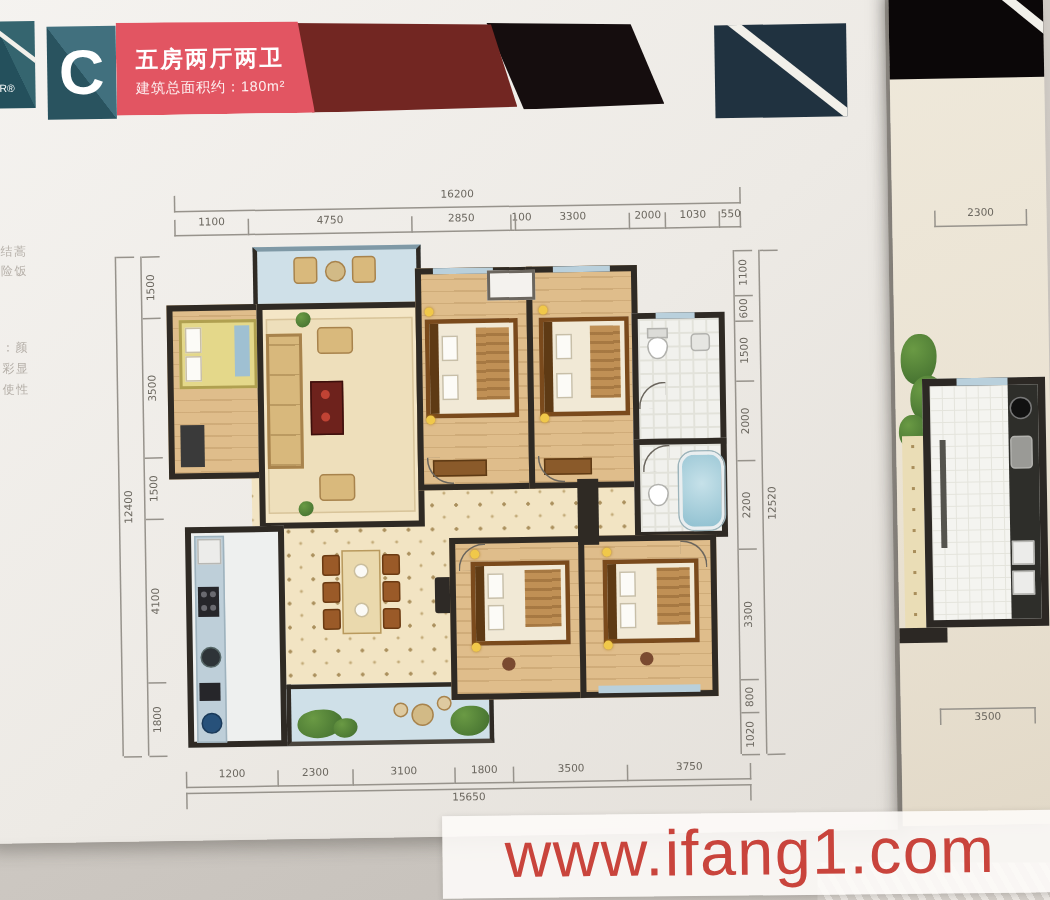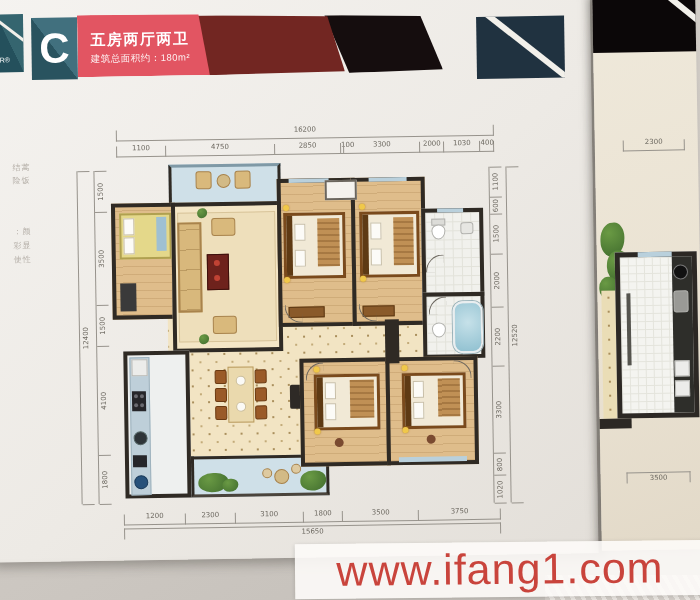--- a/index.html
+++ b/index.html
@@ -30,21 +30,21 @@
     clip-path:polygon(0 0,92% 2%,100% 100%,0 100%);z-index:3;}
   .band-maroon{left:214px;top:24px;width:152px;height:60px;background:#722622;
     clip-path:polygon(0 0,89% 5%,100% 97%,10% 100%);z-index:2;}
   .band-black{left:344px;top:26px;width:120px;height:58px;background:#150d0e;
     clip-path:polygon(2% 0,82% 4%,100% 96%,22% 100%);z-index:1;}
   .navy-sq{left:498px;top:30px;width:88px;height:62px;background:#203240;}
   .hdr-title{left:112px;top:38px;font-size:15px;font-weight:bold;color:#fff;letter-spacing:1.5px;z-index:4;}
   .hdr-sub{left:112px;top:60px;font-size:9.5px;color:#fdeff0;letter-spacing:.5px;z-index:4;}
 
   
-  .edge-frag{left:32px;font-size:8px;color:#b5afa8;letter-spacing:1px;}
+  .edge-frag{left:20px;font-size:8px;color:#b5afa8;letter-spacing:1px;}
 
   
   .plan{left:130px;top:173px;width:376px;height:335px;}
   .room{position:absolute;border:4px solid #2f2a24;box-sizing:border-box;}
   .thinwall{border-width:3px;}
   .hall{position:absolute;left:55px;top:118px;width:262px;height:176px;z-index:0;
     background:#f2e4c3;
     background-image:radial-gradient(#aa8f5c 1px,transparent 1.4px),radial-gradient(#c3ab79 .8px,transparent 1.2px);
     background-size:16px 16px;background-position:0 0,8px 8px;}
   .wood{background:#dfbd8b;background-image:repeating-linear-gradient(0deg,rgba(125,82,28,.16) 0 1px,transparent 1px 8px);z-index:1;}
@@ -175,21 +175,21 @@
       <div class="seg" style="flex-grow:3300;">
           <i class="lbl">3300</i>
         </div>
       <div class="seg" style="flex-grow:1000;">
           <i class="lbl">2000</i>
         </div>
       <div class="seg" style="flex-grow:1550;">
           <i class="lbl">1030</i>
         </div>
       <div class="seg" style="flex-grow:550;">
-          <i class="lbl">400</i>
+          <i class="lbl">550</i>
         </div>
     </div>
 
     <div class="dimseg-v" style="left:96px;top:178px;height:333px;">
       <div class="seg" style="flex-grow:1;">
           <i class="lbl-v">12400</i>
         </div>
     </div>
     <div class="dimseg-v" style="left:113px;top:178px;height:333px;">
       <div class="seg" style="flex-grow:1500;">

